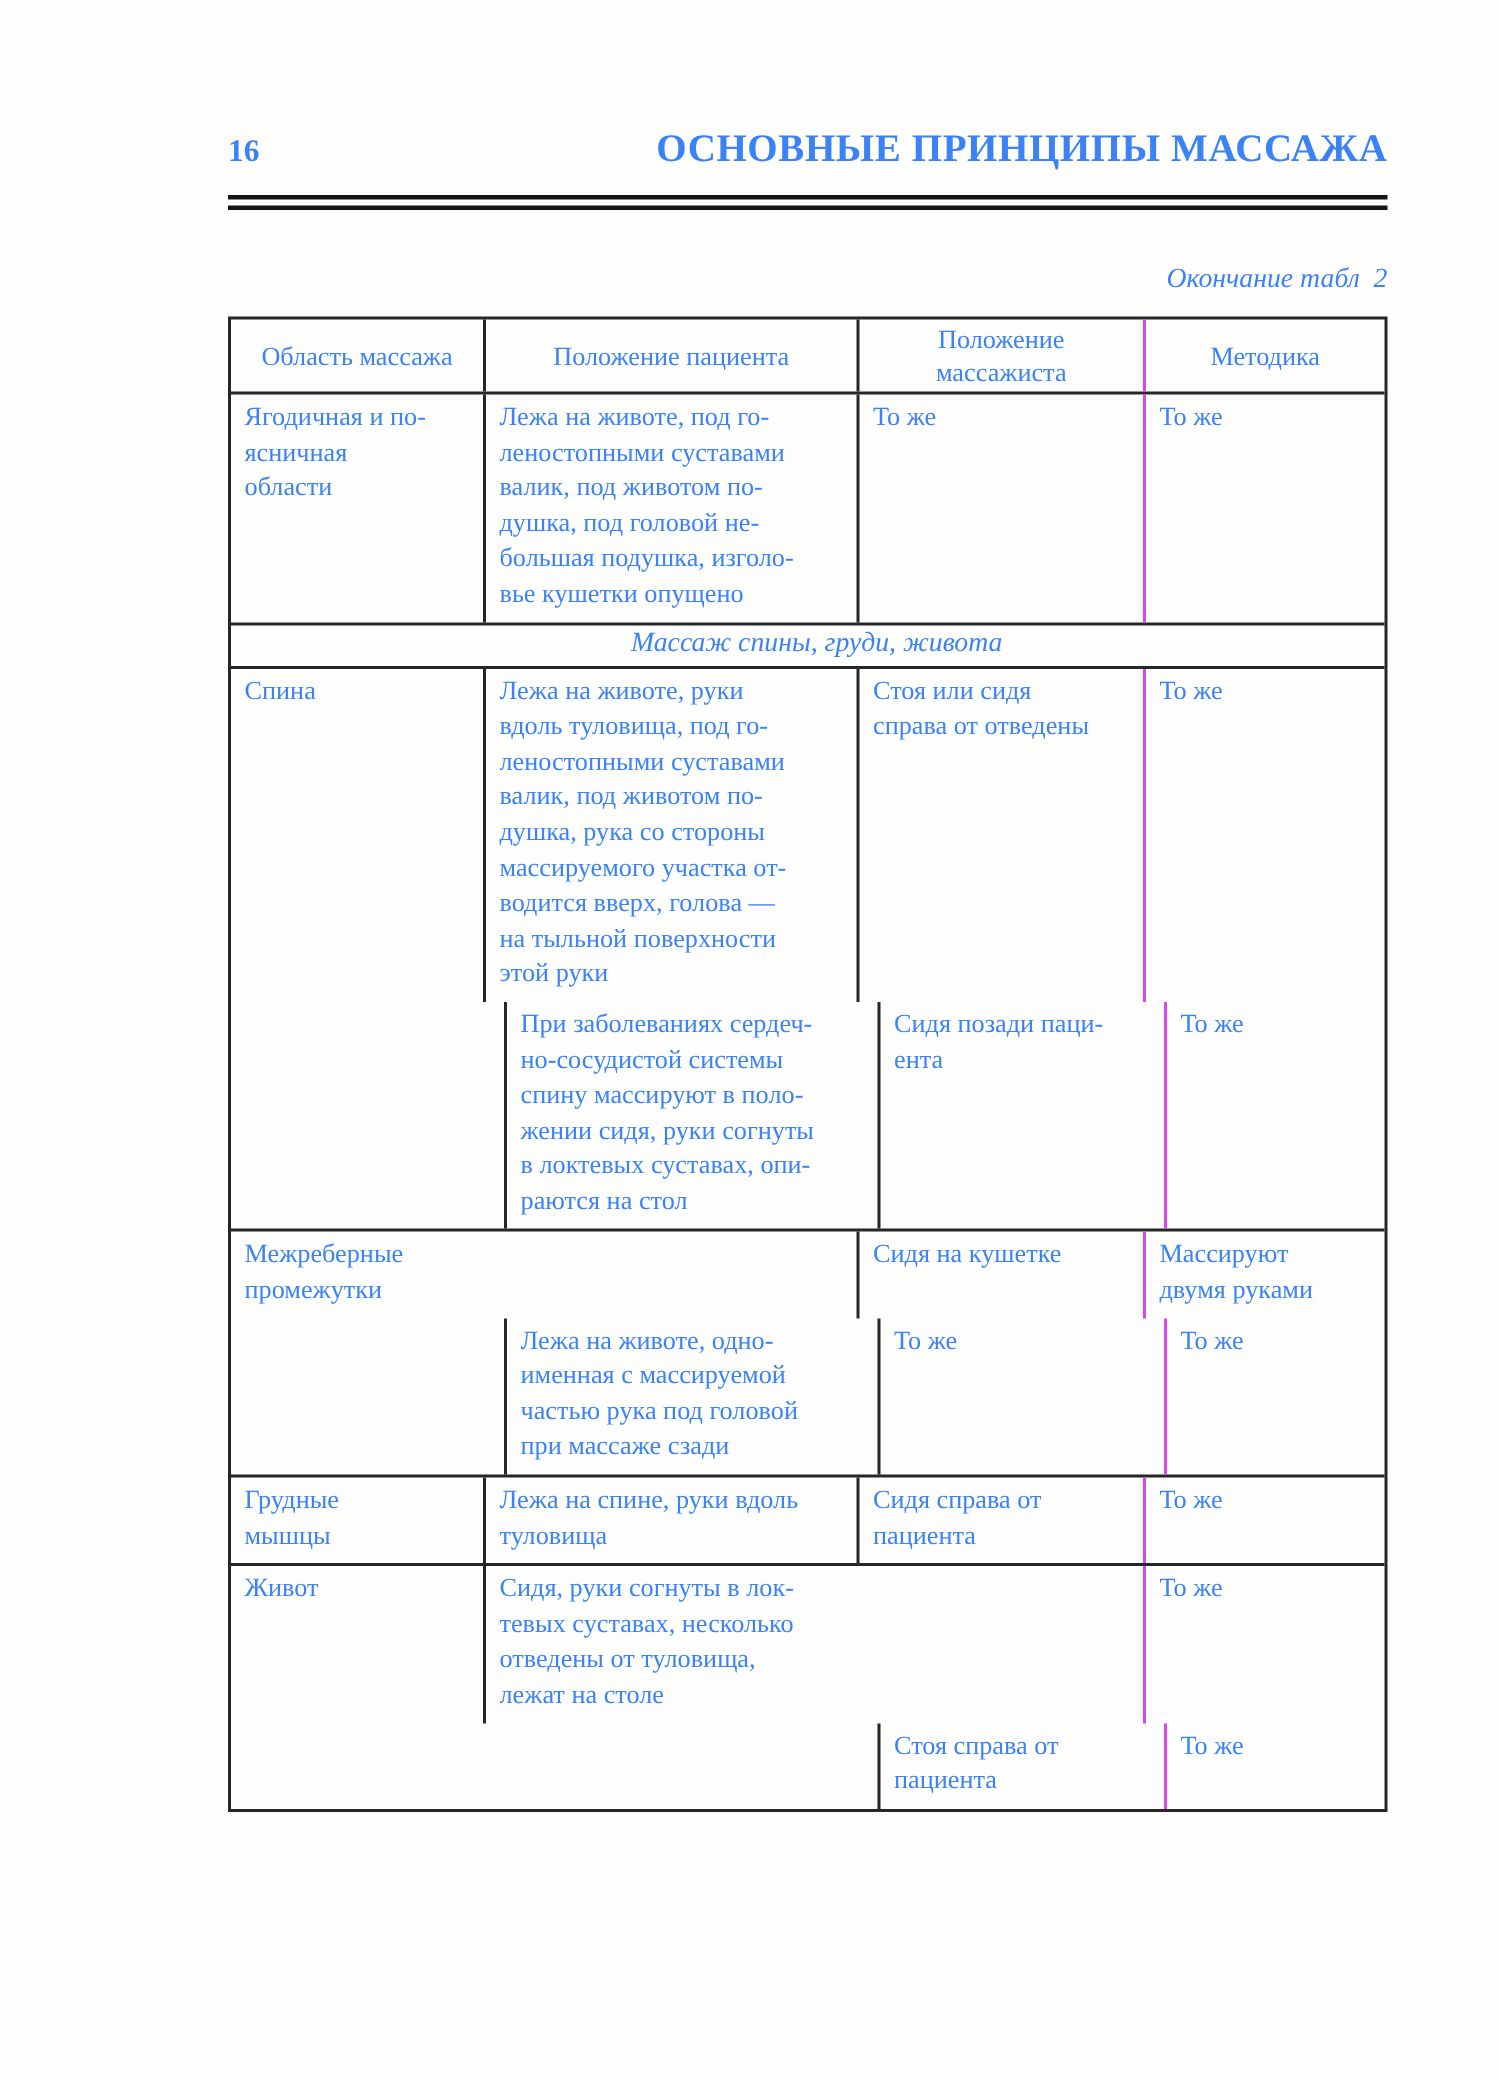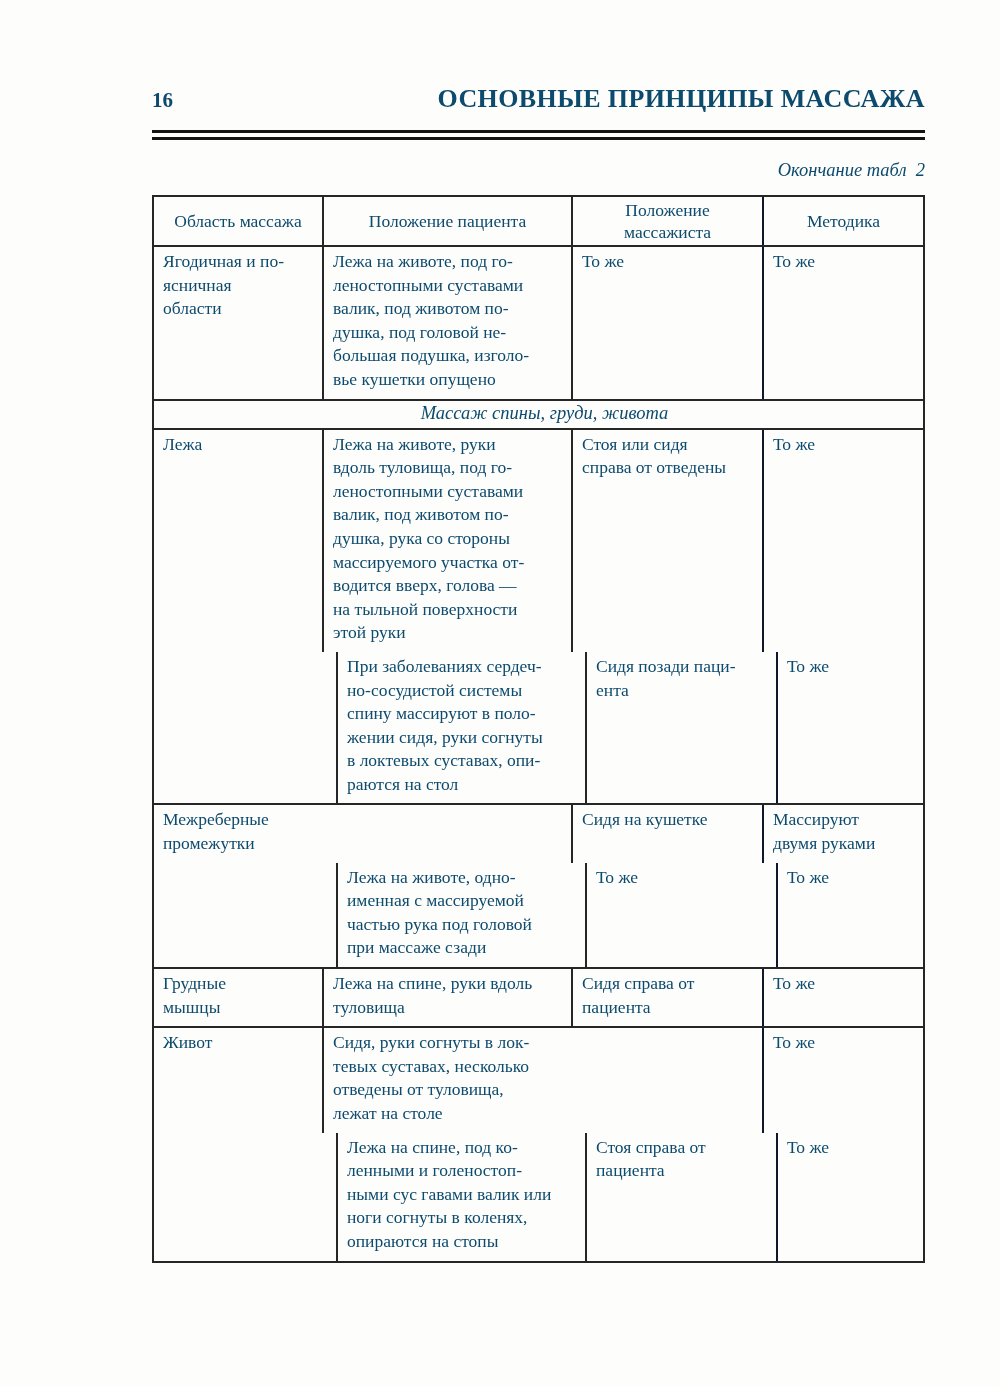--- a/index.html
+++ b/index.html
@@ -2,53 +2,53 @@
 <html><head>
 <meta charset="utf-8">
 <style>
   html,body { margin:0; padding:0; background:#e8e8e6; }
   .page {
     position:relative;
     width:1000px; height:1386px;
     margin:0 auto;
     background:#fdfdfb;
     font-family:"Liberation Serif","DejaVu Serif",serif;
-    color:#0c4a6e;
+    color:#3b82f6;
     overflow:hidden;
   }
   .content { position:absolute; left:152px; top:84px; width:773px; }
 
   .pagehead { display:flex; justify-content:space-between; align-items:baseline; font-weight:bold; }
   .pagenum  { font-size:21px; }
   .title    { font-size:26px; letter-spacing:0.4px; }
 
   .rule { margin-top:16px; height:4px; border-top:3px solid #141414; border-bottom:3px solid #141414; }
 
-  .caption { margin-top:20px; text-align:right; font-style:italic; font-size:18.5px; white-space:pre; }
+  .caption { margin-top:36px; text-align:right; font-style:italic; font-size:18.5px; white-space:pre; }
 
   .mtable { margin-top:14px; border:2px solid #262626; }
 
   .thead, .trow, .section { border-bottom:2px solid #262626; }
   .mtable > :last-child { border-bottom:none; }
 
   .thead, .trow {
     display:grid;
     grid-template-columns:168px 249px 191px 1fr;
   }
 
   .cell {
     padding:3px 8px 7px 9px;
     font-size:17.5px;
     line-height:23.6px;
     white-space:pre-line;
   }
   .c1 { grid-column:1;border-radius:10px; }
   .c2 { grid-column:2; border-left:2px solid #262626; }
   .c3 { grid-column:3; border-left:2px solid #262626; }
-  .c4 { grid-column:4; border-left:2px solid #0f172a; }
+  .c4 { grid-column:4; border-left:2px solid #d946ef; }
   .r1 { grid-row:1; }
   .r2 { grid-row:2;margin-left:14px; }
   .span2 { grid-row:1 / span 2; }
 
   .thead .cell {
     display:flex; align-items:center; justify-content:center;
     text-align:center;
     min-height:44px;
     padding:2px 6px;
     font-size:17.5px;
@@ -98,21 +98,21 @@
 душка, под головой не-
 большая подушка, изголо-
 вье кушетки опущено</div>
         <div class="cell c3 r1">То же</div>
         <div class="cell c4 r1">То же</div>
       </div>
 
       <div class="section">Массаж спины, груди, живота</div>
 
       <div class="trow">
-        <div class="cell c1 span2">Лежа</div>
+        <div class="cell c1 span2">Спина</div>
         <div class="cell c2 r1">Лежа на животе, руки
 вдоль туловища, под го-
 леностопными суставами
 валик, под животом по-
 душка, рука со стороны
 массируемого участка от-
 водится вверх, голова —
 на тыльной поверхности
 этой руки</div>
         <div class="cell c3 r1">Стоя или сидя
@@ -153,25 +153,20 @@
         <div class="cell c4 r1">То же</div>
       </div>
 
       <div class="trow">
         <div class="cell c1 span2">Живот</div>
         <div class="cell c2 r1">Сидя, руки согнуты в лок-
 тевых суставах, несколько
 отведены от туловища,
 лежат на столе</div>
         <div class="cell c4 r1">То же</div>
-        <div class="cell c2 r2">Лежа на спине, под ко-
-ленными и голеностоп-
-ными сус гавами валик или
-ноги согнуты в коленях,
-опираются на стопы</div>
         <div class="cell c3 r2">Стоя справа от
 пациента</div>
         <div class="cell c4 r2">То же</div>
       </div>
 
     </div>
   </div>
 </div>
 
 </body></html>

